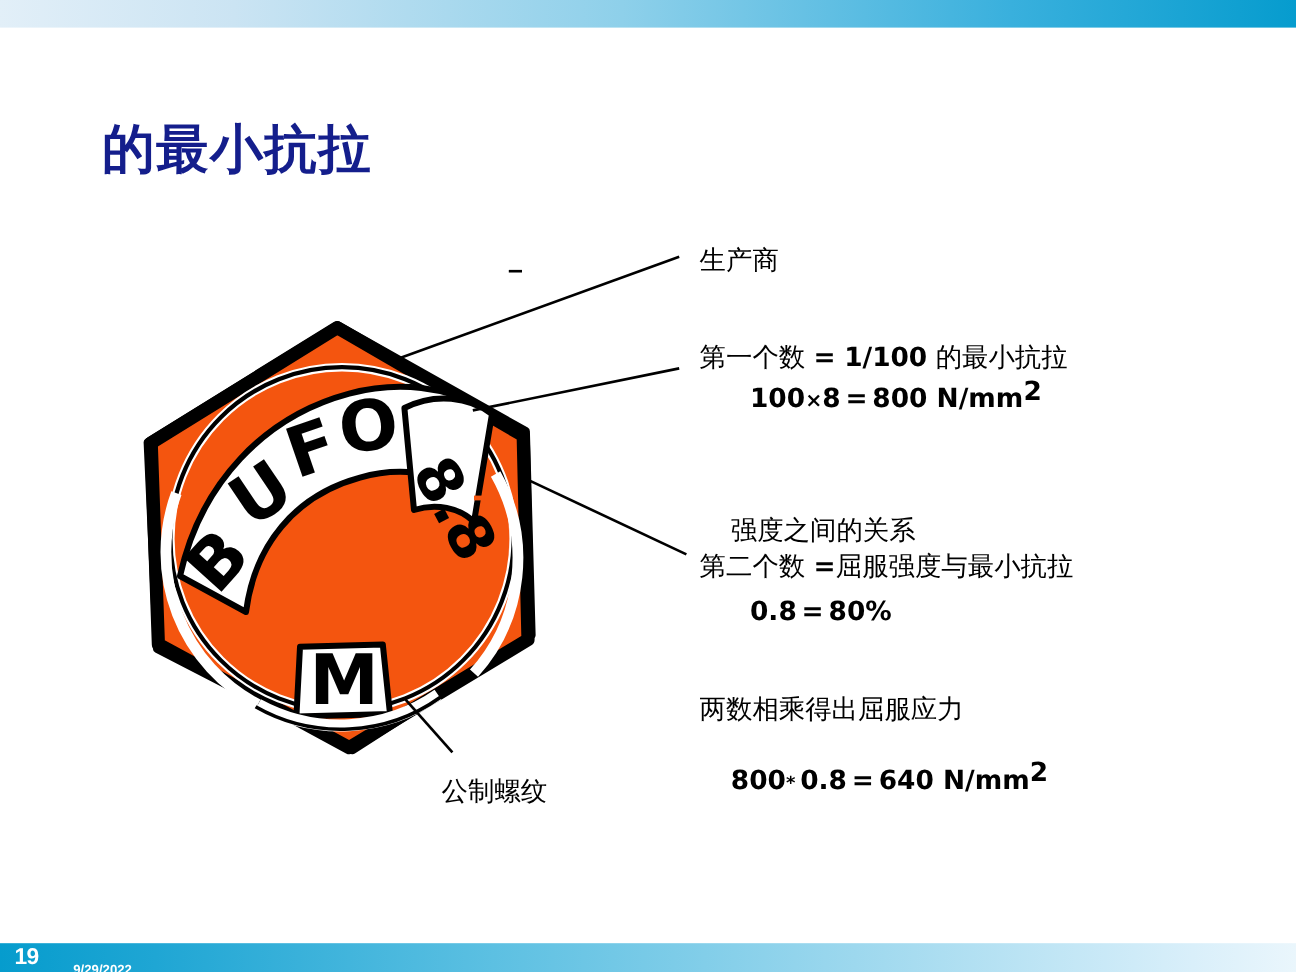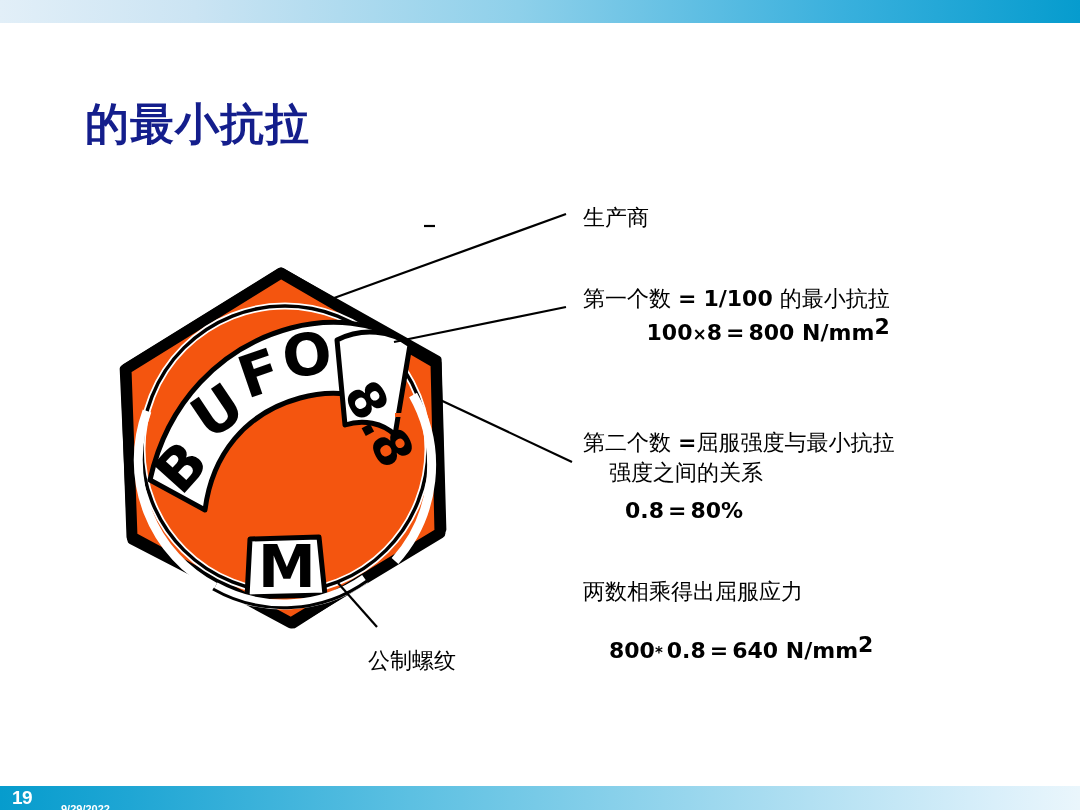--- a/index.html
+++ b/index.html
@@ -91,21 +91,21 @@
   .num {
     font-family: "DejaVu Sans", "Liberation Sans", sans-serif;
     font-weight: bold;
     font-size: 22px;
   }
   .indent1 { padding-left: 26px; }
   .indent2 { padding-left: 42px; }
   sup { font-size: 0.62em; vertical-align: super; }
 
   #callout-manufacturer { left: 583px; top: 203px; }
-  #callout-first-digit  { left: 583px; top: 284px; text-align: right; }
+  #callout-first-digit  { left: 583px; top: 284px; }
   #callout-second-digit { left: 583px; top: 428px; }
   #callout-product      { left: 583px; top: 577px; }
   #callout-metric       { left: 368px; top: 646px; }
 </style>
 </head>
 <body>
 
 <div id="slide">
 
   <div id="top-band"></div>
@@ -173,26 +173,26 @@
       <span>的最小抗拉</span>
     </div>
     <div class="indent2" style="">
       <span class="num">100</span><span class="num" style="font-size:17px">×</span><span class="num">8</span>
       <span class="num">=</span>
       <span class="num">800 N/mm</span><sup class="num">2</sup>
     </div>
   </div>
 
   <div class="callout" id="callout-second-digit">
+    <div class="cn-ital indent1">
+      <span>强度之间的关系</span>
+    </div>
     <div class="cn-ital">
       <span>第二个数</span>
       <span class="num">=</span><span>屈服强度与最小抗拉</span>
-    </div>
-    <div class="cn-ital indent1">
-      <span>强度之间的关系</span>
     </div>
     <div class="indent2" style="margin-top:10px">
       <span class="num">0.8</span>
       <span class="num">=</span>
       <span class="num">80%</span>
     </div>
   </div>
 
   <div class="callout" id="callout-product">
     <div class="cn-ital">两数相乘得出屈服应力</div>

